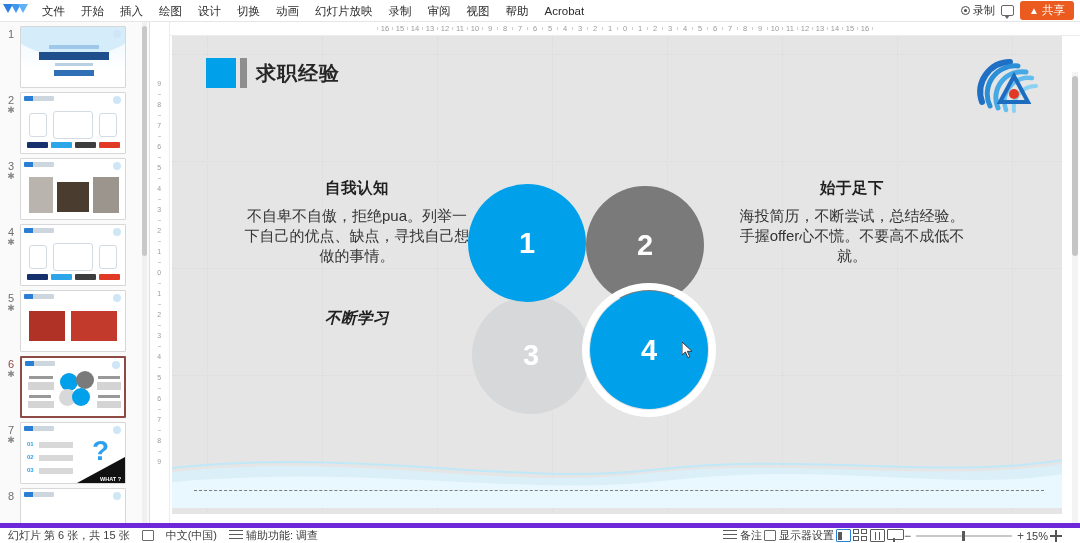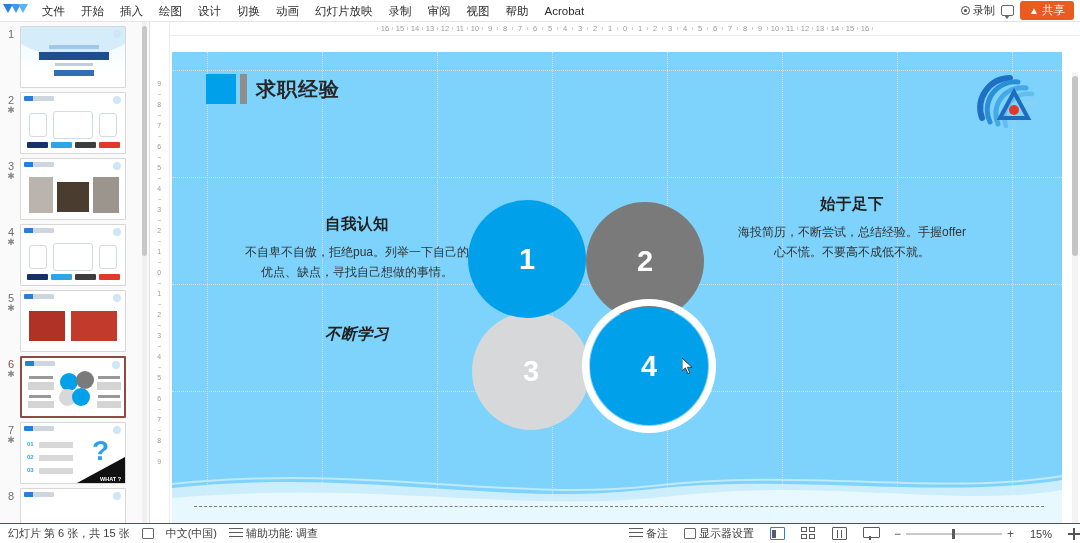--- a/index.html
+++ b/index.html
@@ -95,61 +95,61 @@
   }
   .hruler span { font-size: 7.5px; color: #9a9a9a; width: 14px; text-align: center; }
   .hruler .tk { width: 1px; height: 3px; background: #d0d0d0; }
 
   
   .canvaswrap {
     position: absolute; left: 170px; top: 36px; width: 910px; height: 487px;
     background: #fff; overflow: hidden;
   }
   .slide {
-    position: absolute; left: 2px; top: 16px; width: 890px; height: 478px;
-    background: #7dd3fc;
+    position: absolute; left: 2px; top: 0px; width: 890px; height: 478px;
+    background: #e5e5e5;
   }
   .grid-v, .grid-h { position: absolute; background: transparent; }
   .grid-v { width: 1px; top: 0; bottom: 0; border-left: 1px dotted #dcdcdc; }
   .grid-h { height: 1px; left: 0; right: 0; border-top: 1px dotted #dcdcdc; }
 
   .title-sq { position: absolute; left: 34px; top: 22px; width: 30px; height: 30px; background: #00a0ea; }
   .title-bar2 { position: absolute; left: 68px; top: 22px; width: 7px; height: 30px; background: #8e8e8e; }
   .slide-title {
     position: absolute; left: 84px; top: 24px; font-size: 20px; font-weight: bold; color: #262626;
     letter-spacing: 1px;
   }
   .logo-badge { position: absolute; right: 18px; top: 18px; width: 74px; height: 66px; }
 
   .txtblk { position: absolute; text-align: center; }
   .txtblk h3 { font-size: 15.5px; font-weight: bold; color: #1f1f1f; margin-bottom: 7px; letter-spacing:.5px;}
-  .txtblk p { font-size: 12px; color: #333; line-height: 20px; }
+  .txtblk p { font-size: 15px; color: #333; line-height: 20px; }
 
   .circ { position: absolute; border-radius: 50%; display:flex; align-items:center; justify-content:center;
           color:#fff; font-size: 29px; font-weight: bold; font-family:"Liberation Sans", sans-serif;}
   .ring-gap { position: absolute; border-radius: 50%; background: #ffffff; }
 
   .wave { position: absolute; left: 0; bottom: 6px; width: 100%; height: 70px; overflow: hidden; }
   .selbox { position: absolute; left: 22px; bottom: 22px; right: 18px; height: 2px;
             border-top: 1.3px dashed #7c7c7c; }
 
   .cursor { position: absolute; left: 510px; top: 306px; width: 0; height: 0; z-index: 40; }
   .cursor svg { display: block; }
 
   .vscroll-right { position: absolute; right: 2px; top: 40px; width: 6px; height: 180px; background: #c5c5c5; border-radius: 4px;}
   .vscroll-track { position: absolute; right: 2px; top: 36px; width: 6px; height: 487px; background: #f4f4f4;}
 
   
   .statusbar {
     position: absolute; left: 0; bottom: 0; width: 1080px; height: 20px;
-    background: #fff; border-top: 1px solid #6d28d9;
+    background: #fff; border-top: 5px solid #6d28d9;
     display: flex; align-items: center; font-size: 11px; color: #3c3c3c;
   }
   .sb-left { display: flex; align-items: center; gap: 12px; padding-left: 8px; }
-  .sb-right { margin-left: auto; display: flex; align-items: center; gap: 16px; padding-right: 0; }
+  .sb-right { margin-left: auto; display: flex; align-items: center; gap: 2px; padding-right: 18px; }
   .sb-item { display: flex; align-items: center; gap: 3px; white-space: nowrap; }
   .ico-box { width: 12px; height: 11px; border: 1.1px solid #6a6a6a; border-radius: 1px; }
   .view-ico { width: 15px; height: 13px; border: 1.2px solid #5b5b5b; border-radius: 1px; position: relative; }
   .view-ico.active { border-color: #2b7fd4; }
   .view-ico.a::after{content:'';position:absolute;left:1.5px;top:1.5px;width:4px;height:8px;background:#5b5b5b;}
   .view-ico.b{border:none;display:grid;grid-template-columns:6px 6px;grid-template-rows:5px 5px;gap:2px;}
   .view-ico.b i{background:#fff;border:1.2px solid #5b5b5b;}
   .view-ico.c::after{content:'';position:absolute;left:4px;top:1.5px;width:1.2px;height:8px;background:#5b5b5b;}
   .view-ico.c::before{content:'';position:absolute;left:8px;top:1.5px;width:1.2px;height:8px;background:#5b5b5b;}
   .view-ico.d{border:none;}
@@ -480,21 +480,21 @@
             <path d="M20 52 A28 28 0 0 1 48 12" stroke="#2b8fd8" stroke-width="5"></path>
             <path d="M28 54 A26 26 0 0 1 56 18" stroke="#45a9e6" stroke-width="5"></path>
             <path d="M36 56 A24 24 0 0 1 62 24" stroke="#63bdee" stroke-width="4.5"></path>
             <path d="M44 57 A22 22 0 0 1 66 32" stroke="#8ad2f4" stroke-width="4"></path>
           </g>
           <path d="M30 48 L44 22 L58 48 Z" fill="none" stroke="#1d6cbf" stroke-width="4"></path>
           <circle cx="44" cy="40" r="5" fill="#e03a26"></circle>
         </svg>
       </div>
 
-      <div class="txtblk" style="left:70px; top:142px; width:230px;margin-top:20px;">
+      <div class="txtblk" style="left:70px; top:142px; width:230px;">
         <h3>自我认知</h3>
         <p>不自卑不自傲，拒绝pua。列举一下自己的优点、缺点，寻找自己想做的事情。</p>
       </div>
 
       <div class="txtblk" style="left:565px; top:142px; width:230px;">
         <h3>始于足下</h3>
         <p>海投简历，不断尝试，总结经验。手握offer心不慌。不要高不成低不就。</p>
       </div>
 
       <div class="txtblk" style="left:70px; top:272px; width:230px;font-style:italic;">

